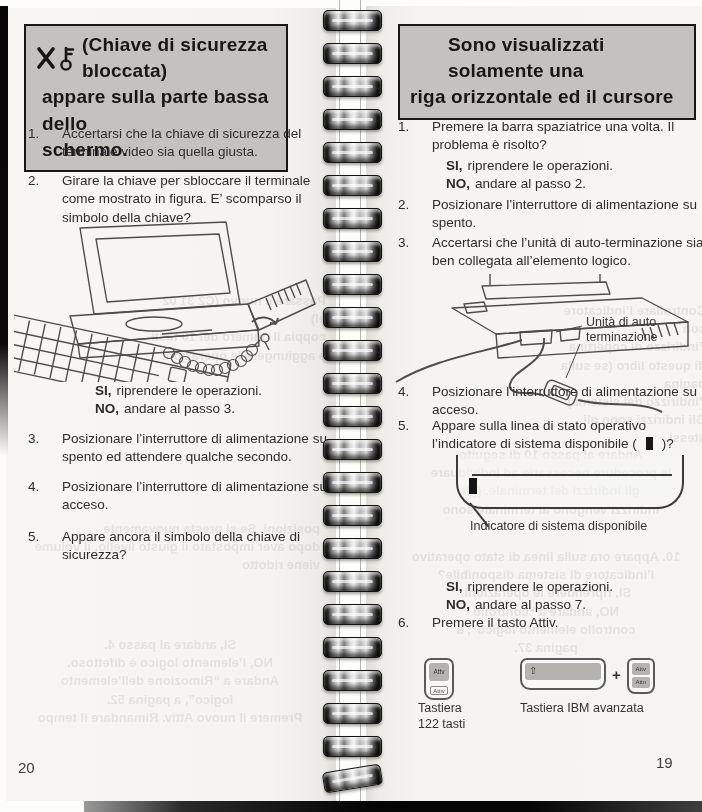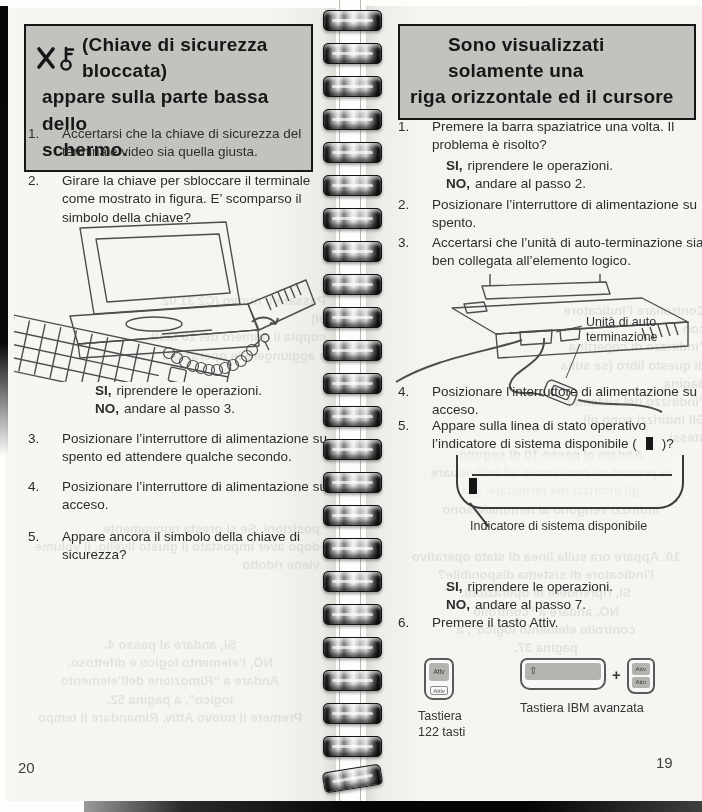--- a/index.html
+++ b/index.html
@@ -101,21 +101,21 @@
 e aggiungere le operazioni</div>
   <div class="ghost" style="left:14px; top:512px; width:300px;">posizioni. Se si presta nuovamente
 dopo aver impostato il giusto livello, il volume
 viene ridotto</div>
   <div class="ghost" style="left:14px; top:628px; width:300px; text-align:center;">SI, andare al passo 4.
 NO, l’elemento logico è difettoso.
 Andare a “Rimozione dell’elemento
 logico”, a pagina 52.
 Premere il nuovo Attiv. Rimandare il tempo</div>
 
-  <div class="abs titlebox" style="left:18px; top:16px; width:289px;">
+  <div class="abs titlebox" style="left:18px; top:16px; width:264px;">
     <span class="tfirst">
       <span class="ticon">
         <svg width="44" height="26" viewBox="0 0 44 26">
           <g stroke="#161616" fill="none" stroke-linecap="round">
             <path d="M3,4 L17,22 M17,4 L3,22" stroke-width="3.6"></path>
             <path d="M30,16 L30,3 M30,4.5 L37,4.5 M30,9 L35.5,9" stroke-width="2.6"></path>
             <circle cx="30" cy="20" r="4.6" stroke-width="2.4"></circle>
           </g>
         </svg>
       </span>
@@ -311,21 +311,21 @@
     <div class="num">6.</div>
     <div class="txt">Premere il tasto Attiv.</div>
   </div>
 
   <div class="abs keysrow" style="left:52px; top:652px;">
     <div style="width:78px;">
       <div class="key122" style="margin-left:6px;">
         <div class="ktop">Attv</div>
         <div class="kfront">Attiv</div>
       </div>
-      <div class="kcap" style="margin-top:8px;">
+      <div class="kcap" style="">
         <div>Tastiera</div>
         <div>122 tasti</div>
       </div>
     </div>
     <div style="margin-left:24px;">
       <div style="display:flex; align-items:flex-start;">
         <div class="spacebar">
           <div class="sbtop"><span>⇧</span></div>
         </div>
         <span class="plus">+</span>

